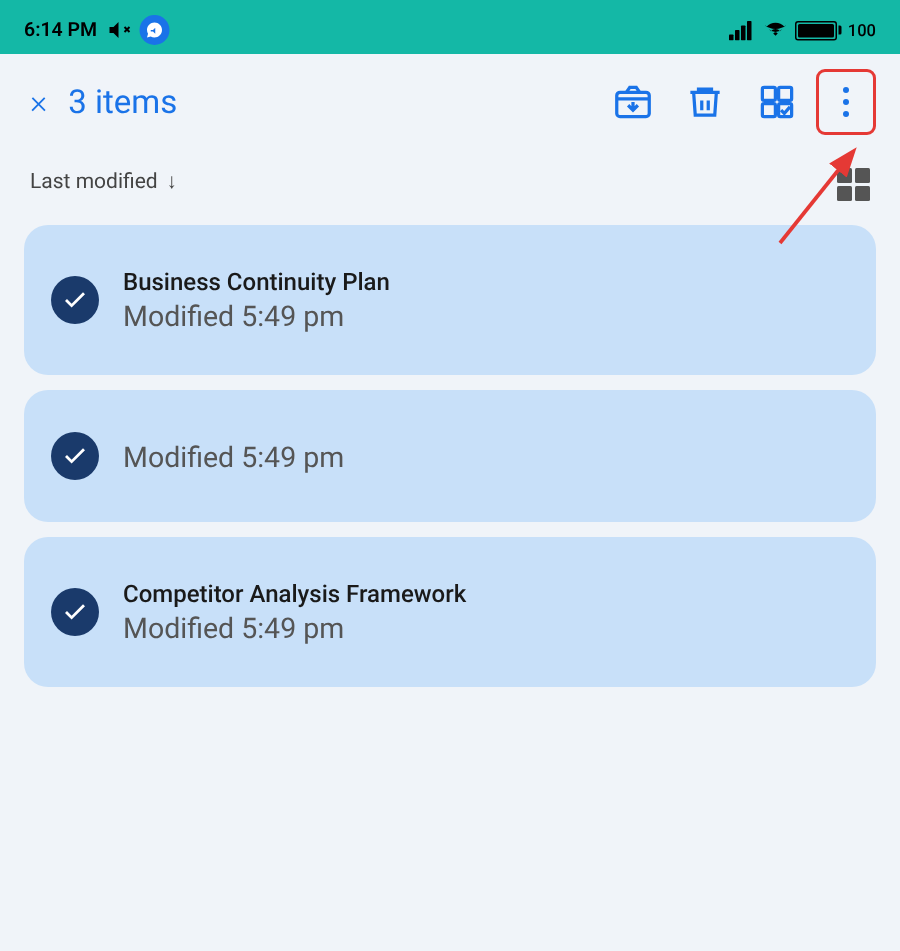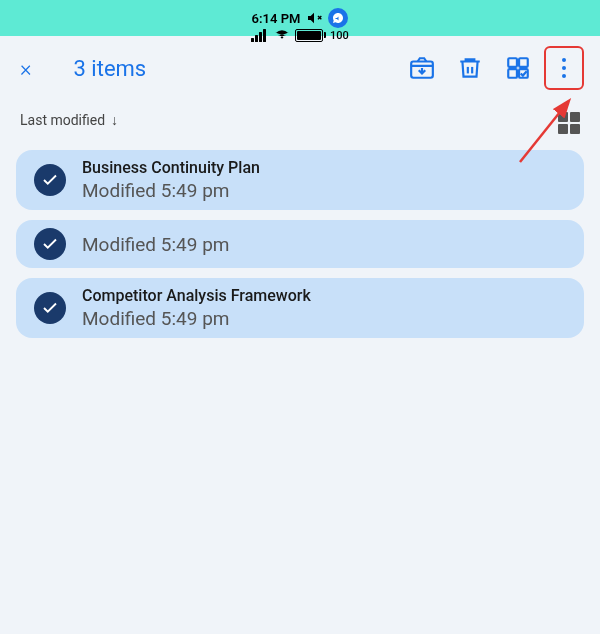--- a/index.html
+++ b/index.html
@@ -13,23 +13,22 @@
       overflow: hidden;
       position: relative;
     }
 
     
     .status-bar {
       display: flex;
       justify-content: space-between;
       align-items: center;
       padding: 8px 16px 4px 16px;
-      background: #5eead4;
+      background: #14b8a6;
       height: 36px;
-      flex-direction: column;
     }
 
     .status-left {
       display: flex;
       align-items: center;
       gap: 6px;
       font-size: 13px;
       font-weight: 600;
       color: #000;
     }
@@ -61,21 +60,20 @@
       font-size: 22px;
       font-weight: 300;
       cursor: pointer;
       padding: 4px;
     }
 
     .items-count {
       color: #1a73e8;
       font-size: 22px;
       font-weight: 400;
-      margin-left: 28px;
     }
 
     .toolbar-right {
       display: flex;
       align-items: center;
       gap: 4px;
     }
 
     .toolbar-icon {
       width: 44px;
@@ -164,21 +162,21 @@
       flex-direction: column;
       gap: 10px;
       padding: 8px 16px;
     }
 
     .file-item {
       display: flex;
       align-items: center;
       background: #c8e0f9;
       border-radius: 16px;
-      padding: 8px 18px;
+      padding: 28px 18px;
       gap: 16px;
       cursor: pointer;
     }
 
     .check-circle {
       width: 32px;
       height: 32px;
       background: #1a3a6b;
       border-radius: 50%;
       display: flex;

